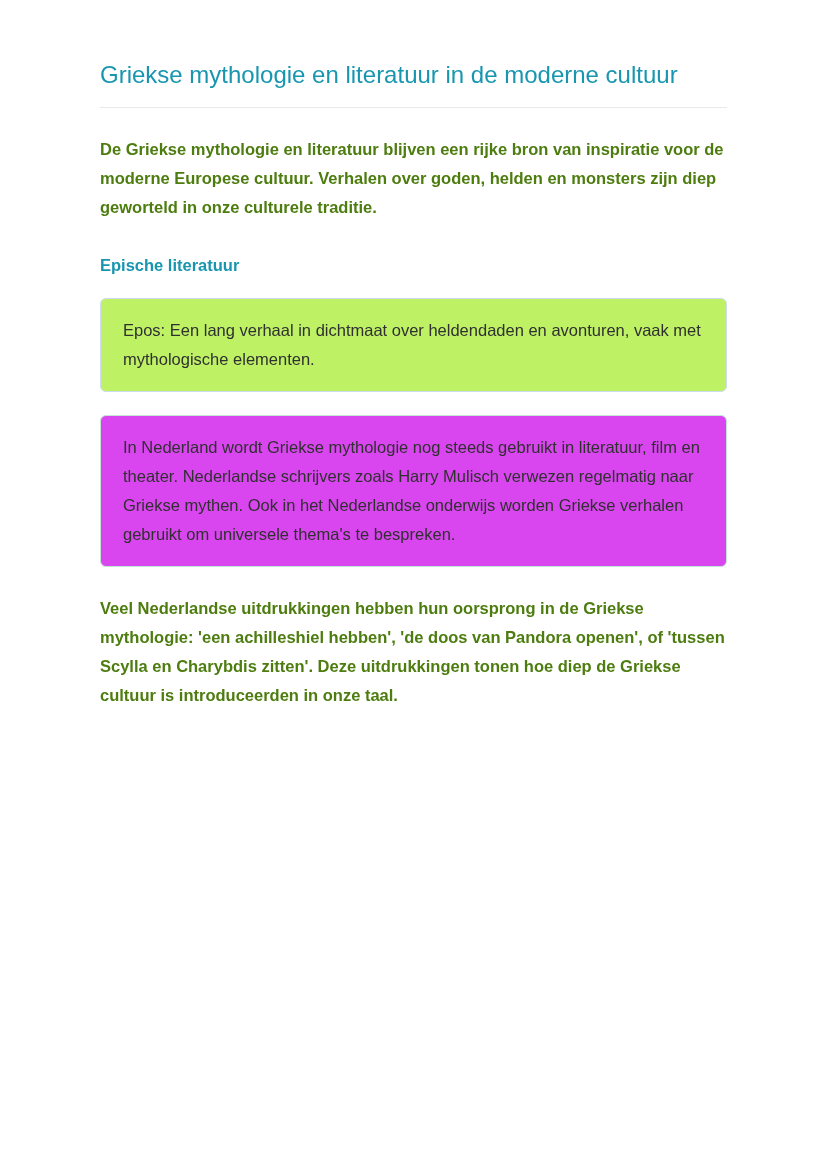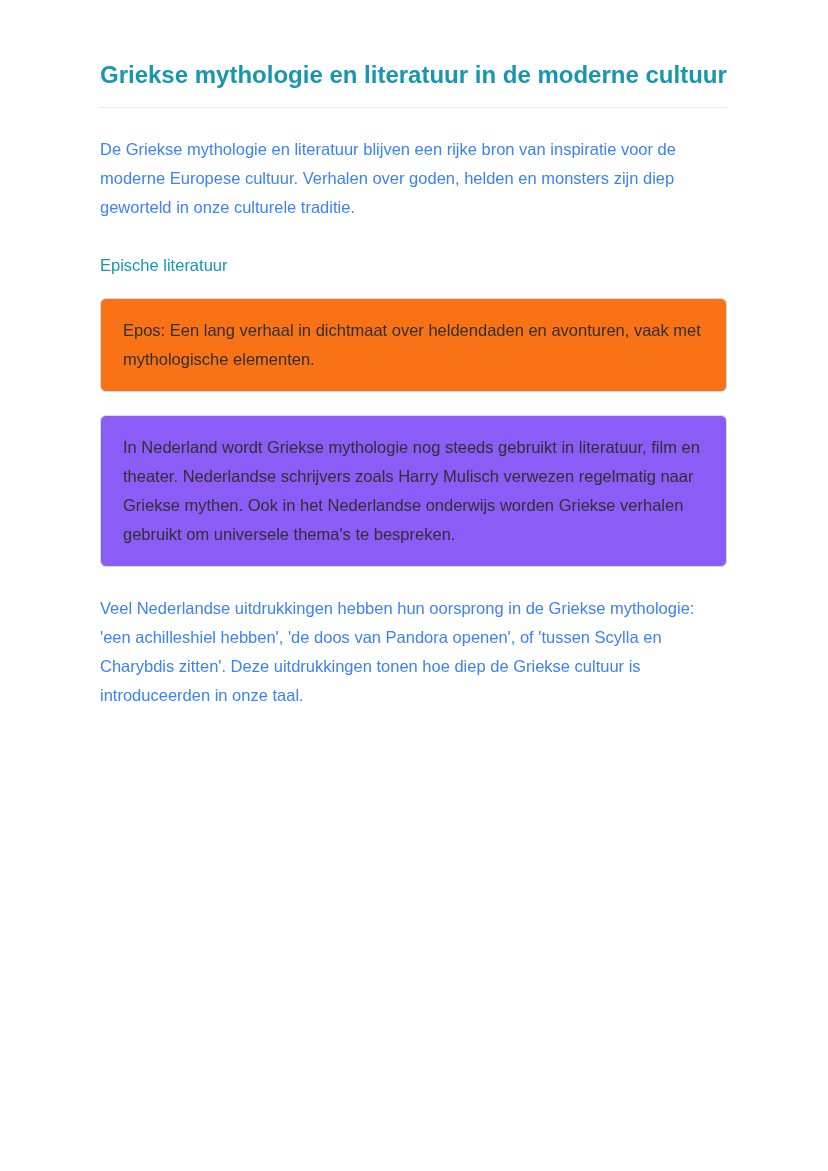--- a/index.html
+++ b/index.html
@@ -17,52 +17,53 @@
   .doc {
     width: 627px;
     margin: 0 0 0 100px;
     padding-top: 60px;
   }
   h1.doc-title {
     margin: 0;
     padding: 0 0 17px 0;
     font-size: 24px;
     line-height: 30px;
-    font-weight: bold;
+    font-weight: normal;
     color: #1896b0;
     border-bottom: 1px solid #e9e9e9;
   }
   p.body-text {
     margin: 27px 0 0 0;
     font-size: 16.5px;
     line-height: 29px;
-    color: #3b82f6;
+    color: #4d7c0f;
+    font-weight: bold;
   }
   h2.section-heading {
     margin: 33px 0 0 0;
     font-size: 16.5px;
     line-height: 20px;
-    font-weight: normal;
+    font-weight: bold;
     color: #1896b0;
   }
   .callout {
     margin: 23px 0 0 0;
     border-radius: 6px;
     padding: 17px 22px;
     font-size: 16.5px;
     line-height: 29px;
     box-sizing: border-box;
     width: 627px;
   }
   .callout.definition {
-    background: #f97316;
+    background: #bef264;
     border: 1px solid #ccdcf0;
   }
   .callout.note {
-    background: #8b5cf6;
+    background: #d946ef;
     border: 1px solid #c3e6d2;
   }
 </style>
 </head>
 <body>
 
 <div class="doc">
 
   <h1 class="doc-title">Griekse mythologie en literatuur in de moderne cultuur</h1>
 

